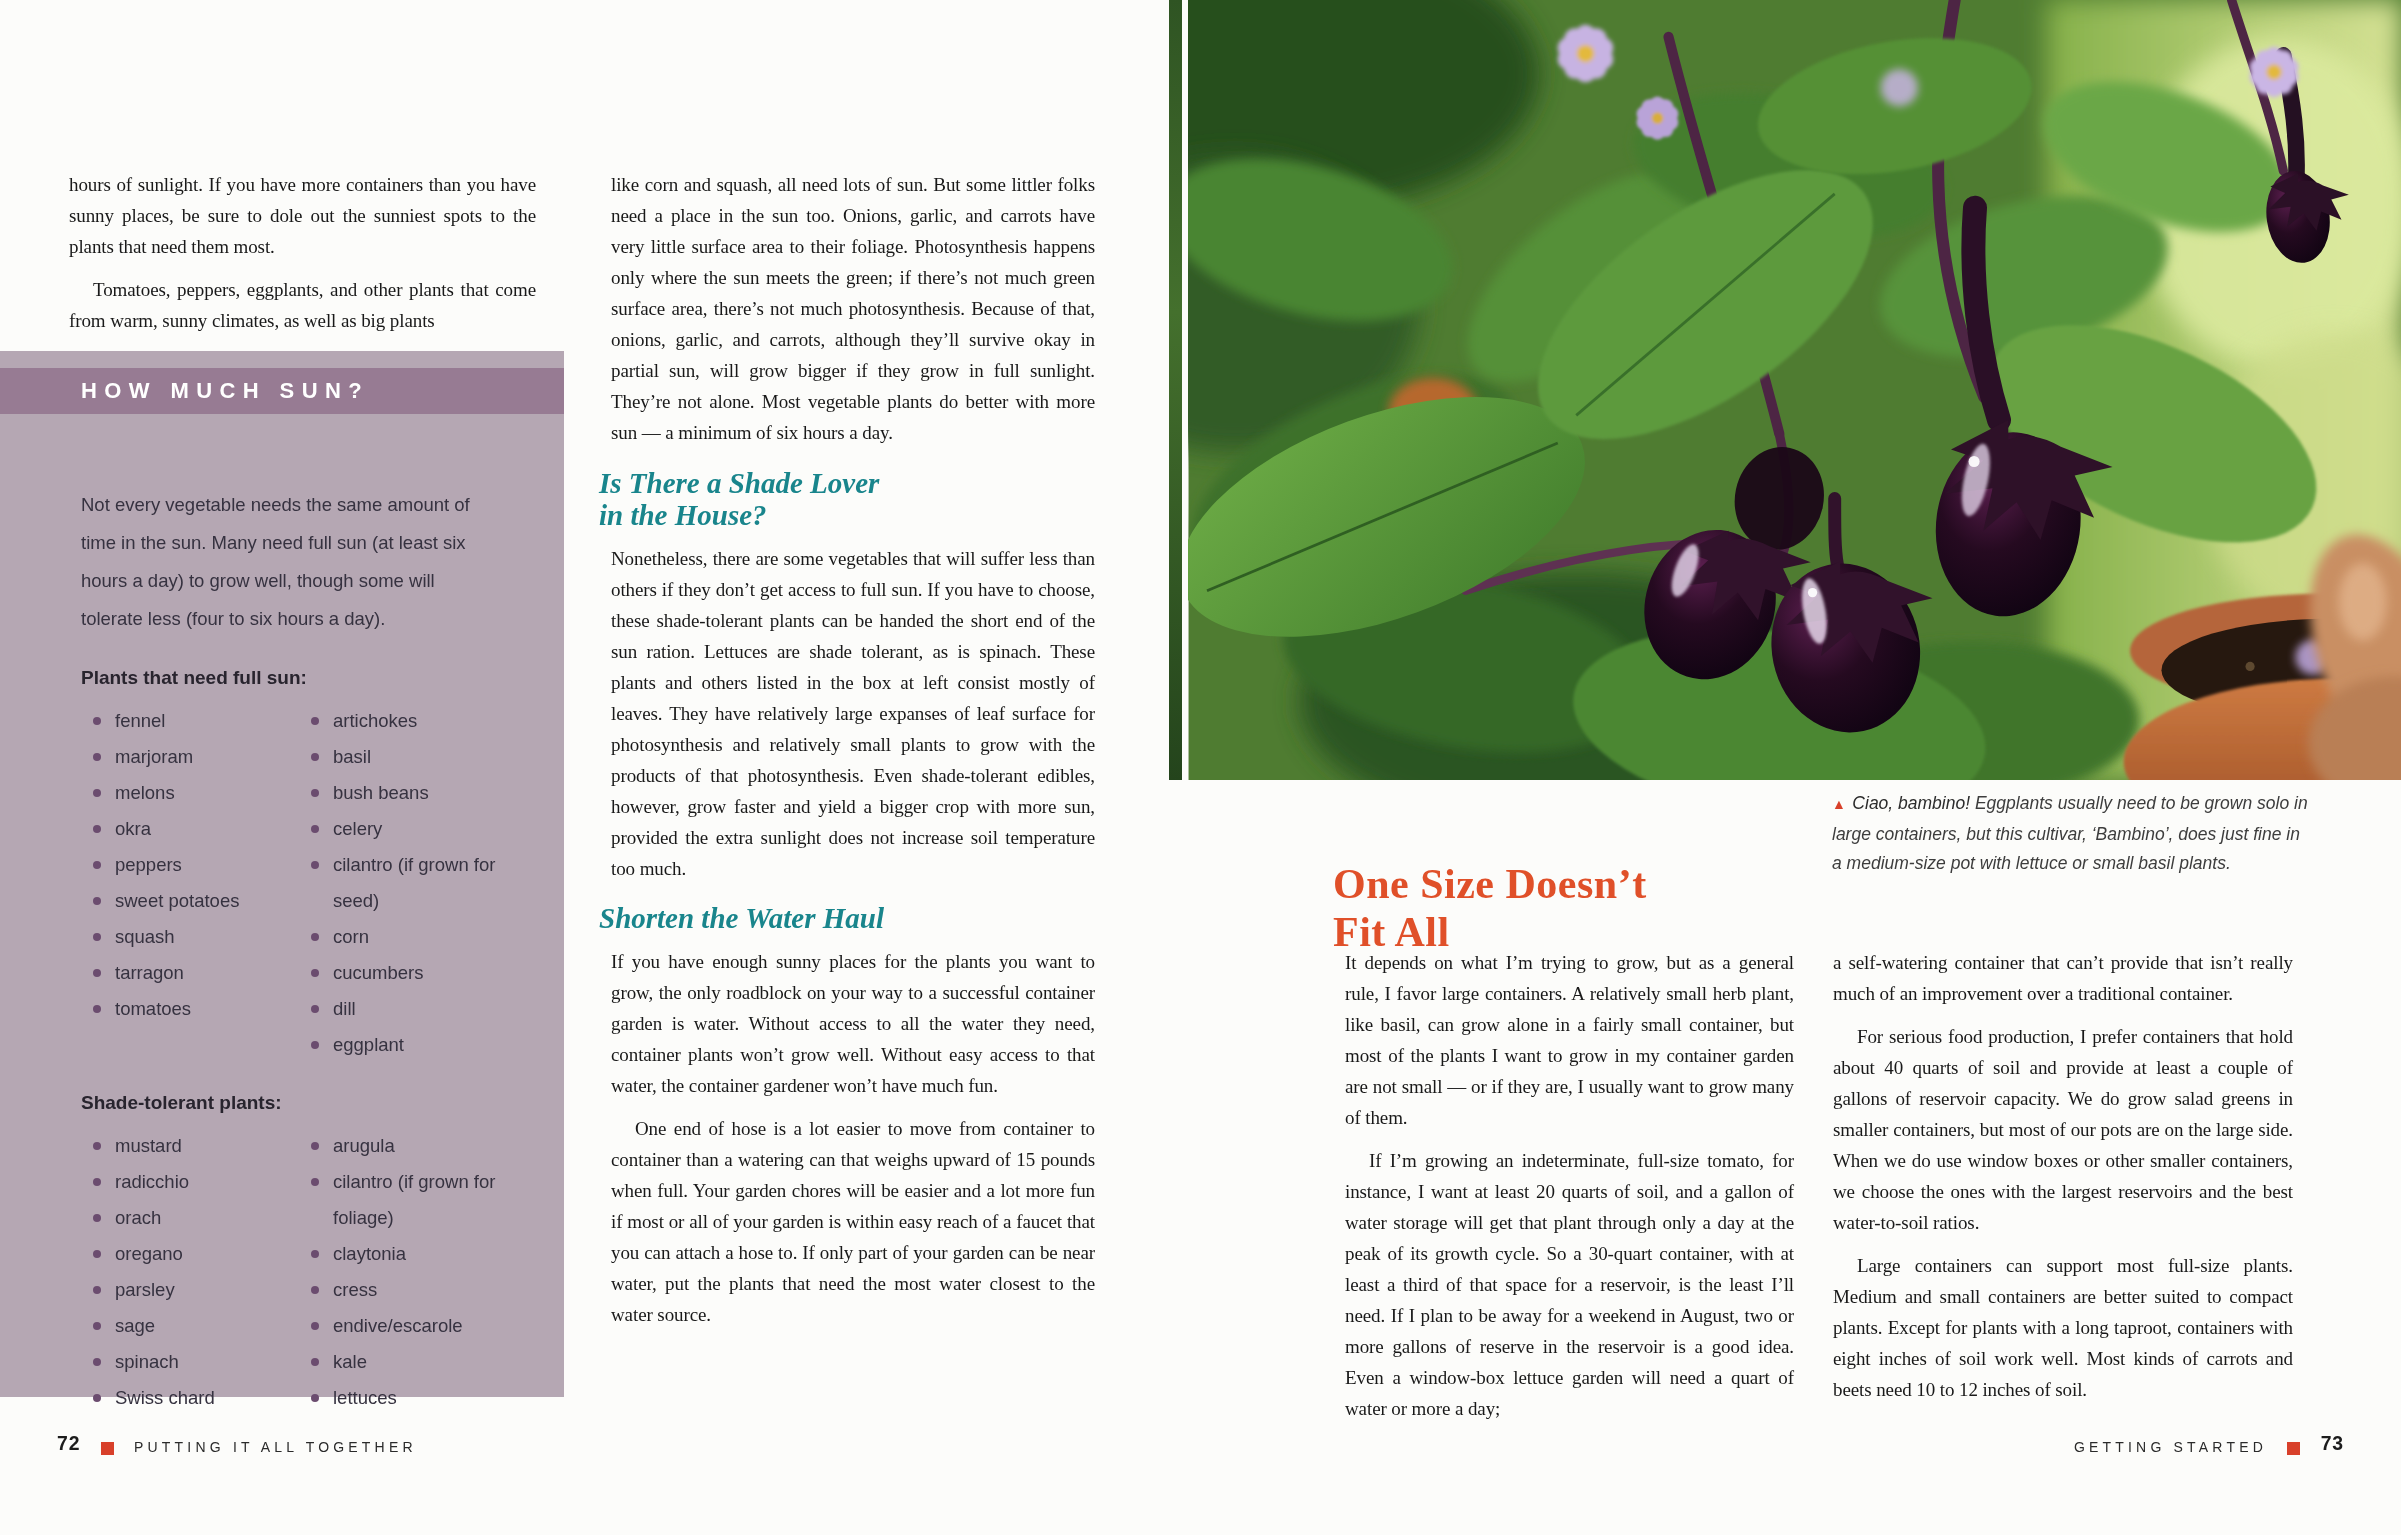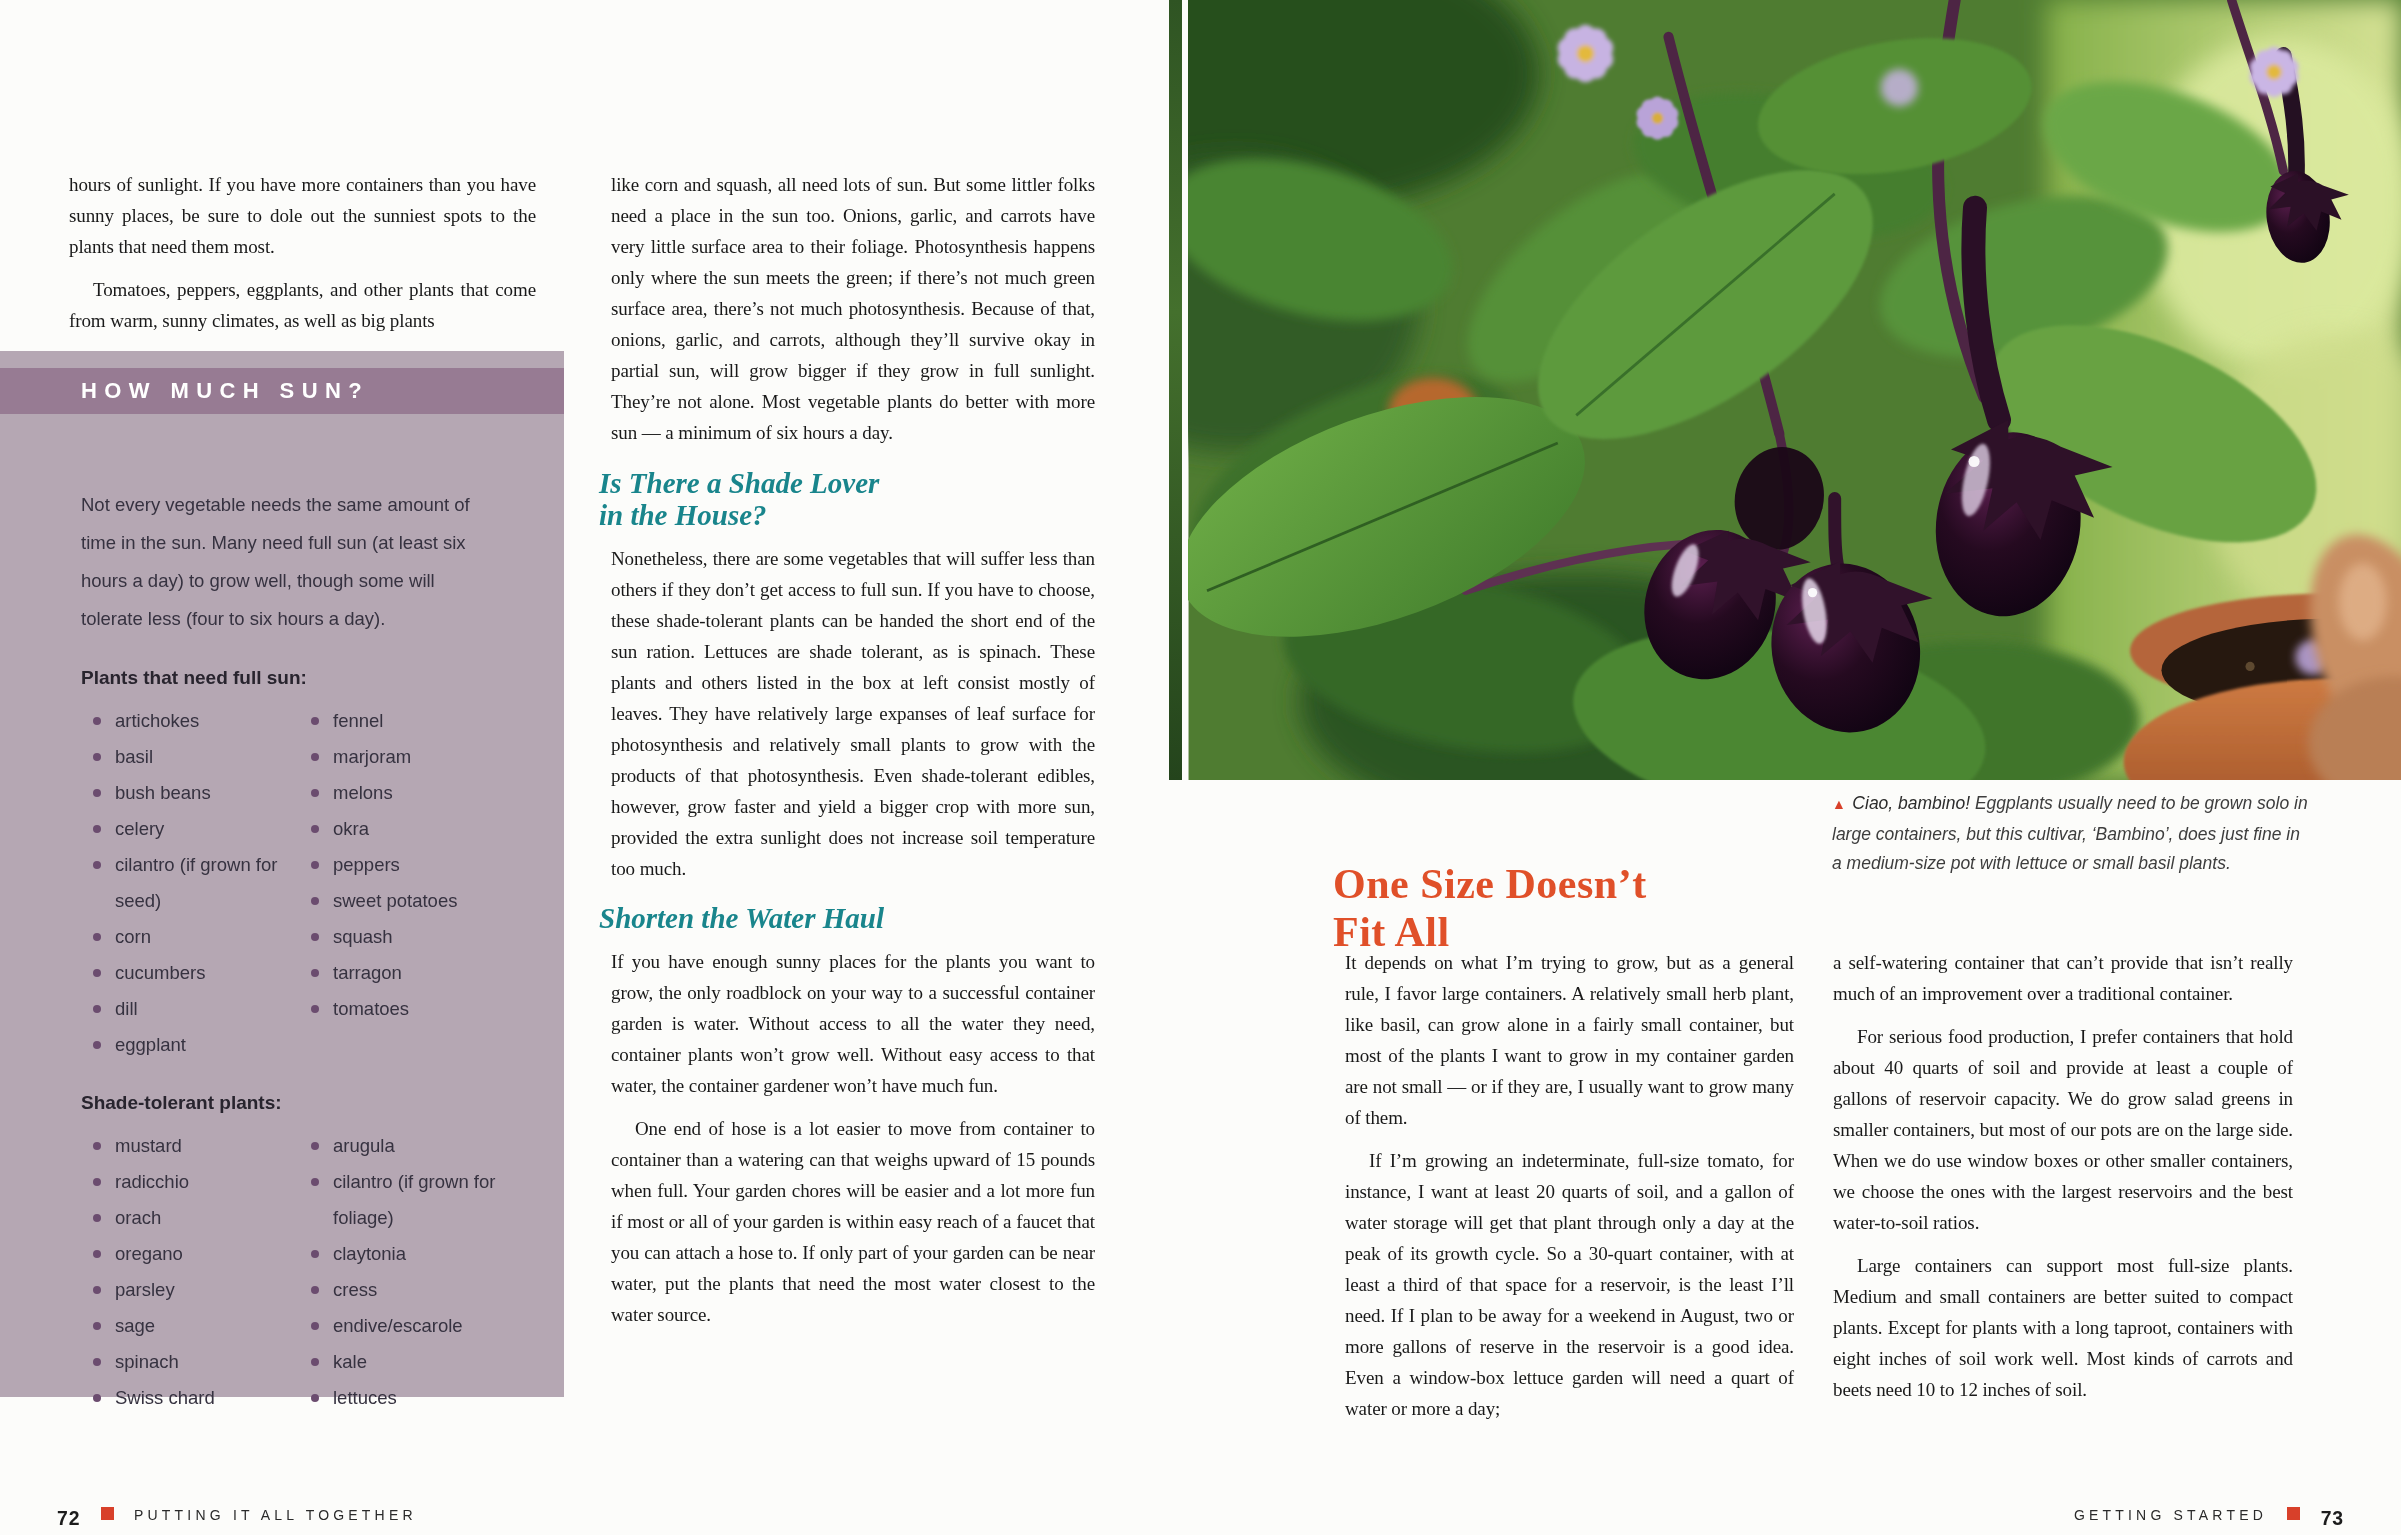--- a/index.html
+++ b/index.html
@@ -32,21 +32,21 @@
   #photo{position:absolute;left:1188px;top:0;width:1214px;height:780px;overflow:hidden;}
   
   #caption{position:absolute;left:1832px;top:789px;width:477px;
            font:italic 17.5px/29.6px "Liberation Sans",sans-serif;color:#3d3d3d;}
   #caption .tri{color:#d8402a;font-style:normal;font-size:14px;margin-right:6.5px;}
   #caption .lead{font-weight:normal;color:#2c2c2c;}
   
   #os-heading{position:absolute;left:1333px;top:860px;font:bold 42px/48px "Liberation Serif",serif;
               color:#e05029;letter-spacing:0.5px;}
   
-  .footer{position:absolute;top:1507px;display:flex;align-items:flex-start;}
+  .footer{position:absolute;top:1432px;display:flex;align-items:flex-end;}
   .pagenum{font:bold 19.4px "Liberation Sans",sans-serif;color:#1c1c1c;letter-spacing:0.9px;}
   .fsquare{width:13px;height:13px;background:#d8402a;margin:0 20.3px;}
   .flabel{font:14px "Liberation Sans",sans-serif;letter-spacing:4.2px;color:#2a2a2a;white-space:nowrap;}
 </style>
 </head>
 <body>
 
 <div>
 
   <div class="bodycol" id="lp-col1" style="left:57px;top:157px;width:491px;">
@@ -57,41 +57,41 @@
   <div id="sun-box">
     <div id="sun-band">
       <span class="btitle">HOW MUCH SUN?</span>
     </div>
     <div class="boxbody">
       <div class="box-intro">Not every vegetable needs the same amount of time in the sun. Many need full sun (at least six hours a day) to grow well, though some will tolerate less (four to six hours a day).</div>
       <div class="box-label">Plants that need full sun:</div>
       <div class="plant-cols">
         <ul class="plants">
 
+        <li>fennel</li>
+            <li>marjoram</li>
+            <li>melons</li>
+            <li>okra</li>
+            <li>peppers</li>
+            <li>sweet potatoes</li>
+            <li>squash</li>
+            <li>tarragon</li>
+            <li>tomatoes</li>
+          </ul>
+        <ul class="plants">
+
         <li>artichokes</li>
             <li>basil</li>
             <li>bush beans</li>
             <li>celery</li>
             <li>cilantro (if grown for seed)</li>
             <li>corn</li>
             <li>cucumbers</li>
             <li>dill</li>
             <li>eggplant</li>
-          </ul>
-        <ul class="plants">
-
-        <li>fennel</li>
-            <li>marjoram</li>
-            <li>melons</li>
-            <li>okra</li>
-            <li>peppers</li>
-            <li>sweet potatoes</li>
-            <li>squash</li>
-            <li>tarragon</li>
-            <li>tomatoes</li>
           </ul>
       </div>
       <div class="box-label">Shade-tolerant plants:</div>
       <div class="plant-cols">
         <ul class="plants">
 
         <li>mustard</li>
             <li>radicchio</li>
             <li>orach</li>
             <li>oregano</li>

